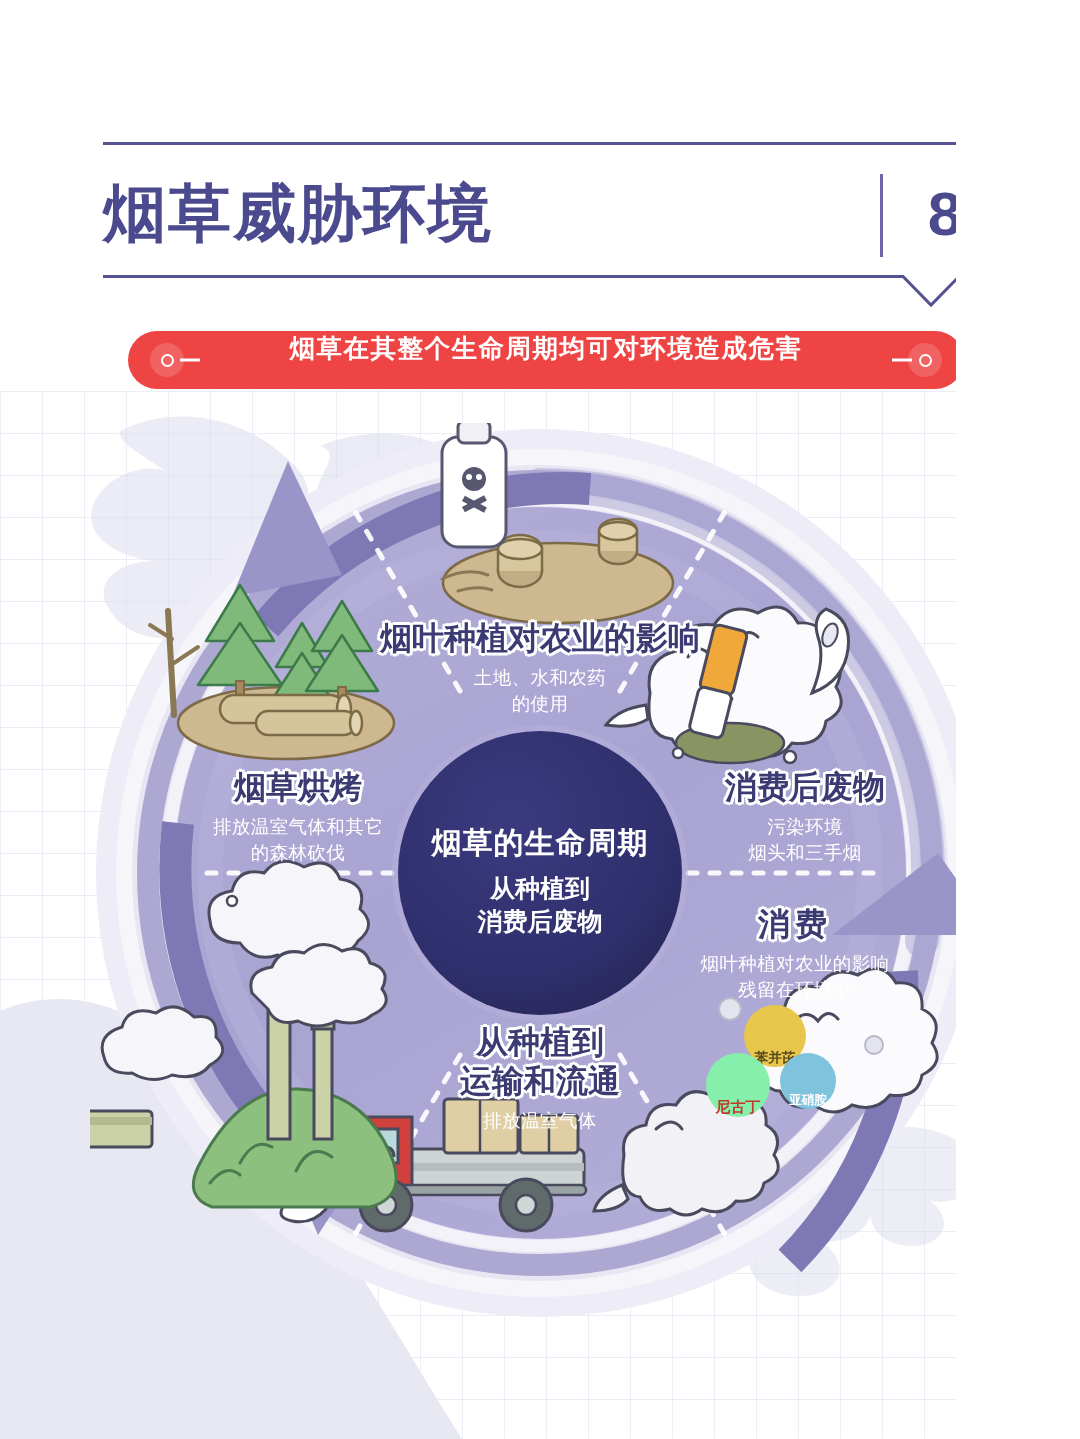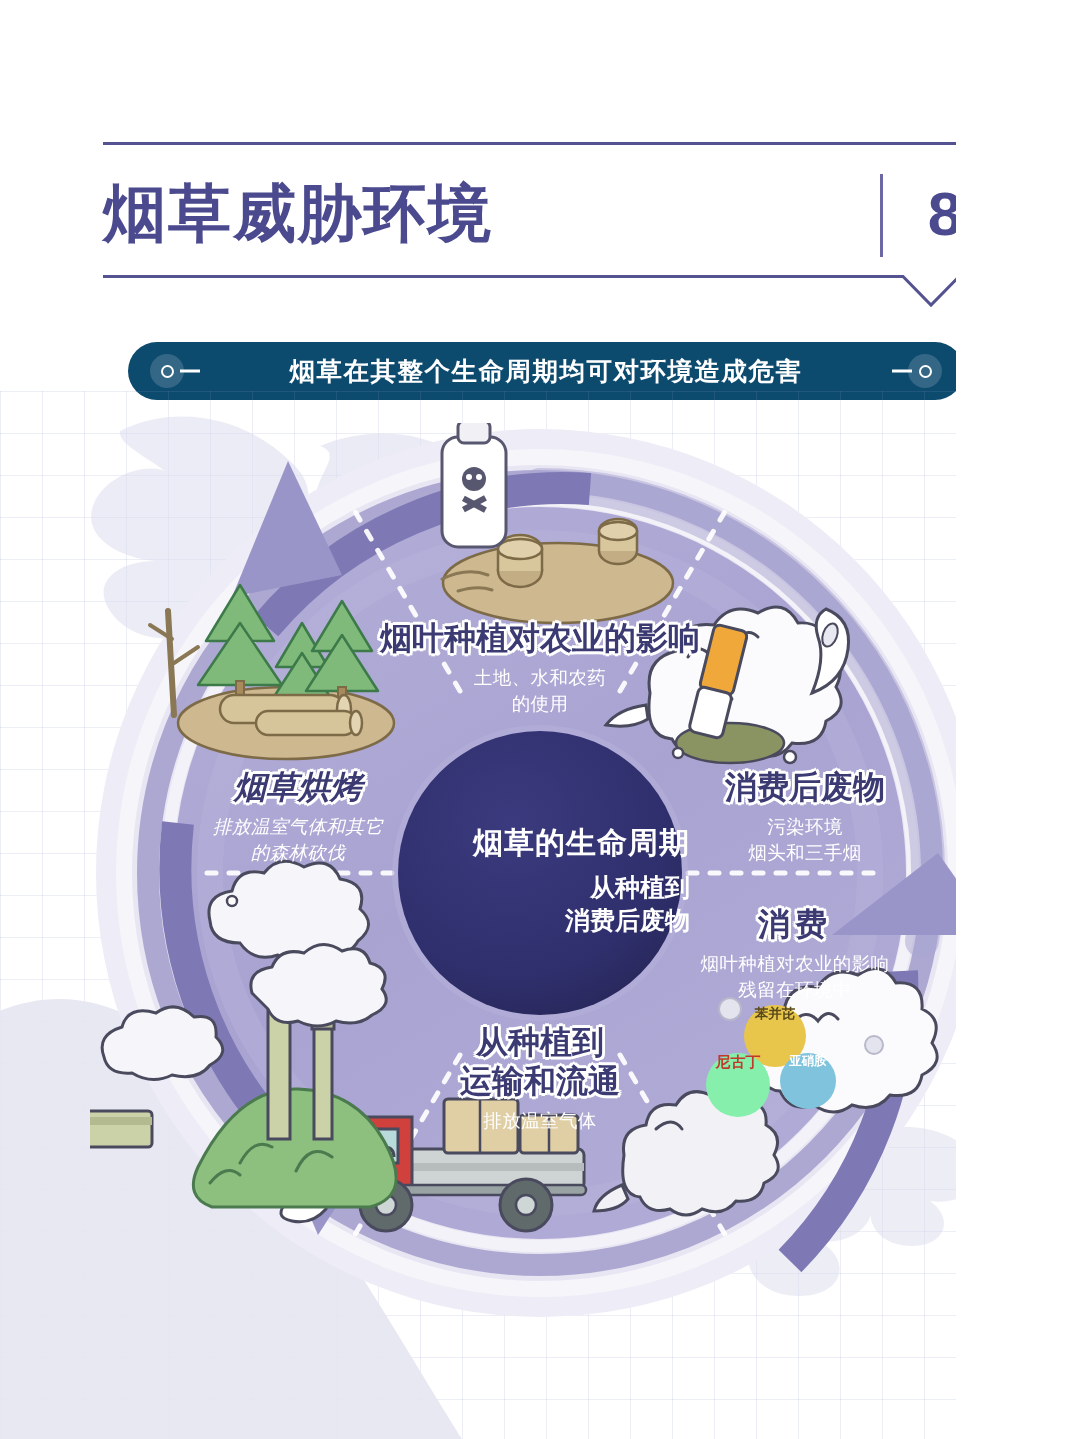--- a/index.html
+++ b/index.html
@@ -33,23 +33,23 @@
     font-size:62px; font-weight:bold; color:#4b4a8e; line-height:92px;
     text-align:center;
   }
   .hdr-line-bot{
     position:absolute; left:103px; top:247px; width:875px; height:3px;
   }
   .hdr-line-bot svg{ display:block; overflow:visible; }
 
   
   .banner{
-    position:absolute; left:128px; top:314px; width:836px; height:58px;
-    background:#0c4a6e; border-radius:29px;
-    display:flex; align-items:center; justify-content:center;
+    position:absolute; left:128px; top:303px; width:836px; height:58px;
+    background:#ef4444; border-radius:29px;
+    display:flex; align-items:flex-start; justify-content:center;
   }
   .banner-text{
     color:#ffffff; font-size:25.5px; font-weight:bold; letter-spacing:1.5px;
     white-space:nowrap;
   }
   .bn-cap{
     position:absolute; top:50%; transform:translateY(-50%);
     width:34px; height:34px; border-radius:50%;
     background:rgba(255,255,255,0.16);
     display:flex; align-items:center; justify-content:center;
@@ -95,28 +95,28 @@
       -2.4px -2.4px 0 #fff, 2.4px -2.4px 0 #fff, -2.4px 2.4px 0 #fff, 2.4px 2.4px 0 #fff,
       0 -2.8px 0 #fff, 0 2.8px 0 #fff, -2.8px 0 0 #fff, 2.8px 0 0 #fff;
     line-height:1.22; white-space:nowrap;
   }
   .lbl .s{
     margin-top:7px; font-size:18.5px; color:#ffffff; line-height:1.42;
     font-weight:normal; letter-spacing:0.4px;
   }
 
   .hub-text{
-    position:absolute; left:0; top:0; width:100%; text-align:right;font-family:Liberation Serif, serif;
+    position:absolute; left:0; top:0; width:100%; text-align:center;
   }
   .hub-t1{ font-size:30px; font-weight:bold; color:#fff; letter-spacing:1px; white-space:nowrap;}
   .hub-t2{ font-size:25px; font-weight:bold; color:#fff; line-height:1.3; margin-top:8px;}
 
   .chem{
     position:absolute; border-radius:50%;
-    display:flex; align-items:flex-start; justify-content:center;
+    display:flex; align-items:flex-end; justify-content:center;
     font-weight:bold; white-space:nowrap;
   }
 </style>
 </head>
 <body>
 
 <div id="page">
 
   <div class="hdr">
     <div class="hdr-line-top"></div>
@@ -375,21 +375,21 @@
       <div class="t">
         <div>从种植到</div>
         <div>运输和流通</div>
       </div>
       <div class="s">
         <div>排放温室气体</div>
       </div>
     </div>
 
 
-    <div class="lbl" style="left:38px; top:345px; width:340px;font-style:italic;">
+    <div class="lbl" style="left:38px; top:345px; width:340px;">
       <div class="t">烟草烘烤</div>
       <div class="s">
         <div>排放温室气体和其它</div>
         <div>的森林砍伐</div>
       </div>
     </div>
 
     <div class="hub-text" style="left:300px; top:400px; width:300px;">
       <div class="hub-t1">烟草的生命周期</div>
       <div class="hub-t2">

